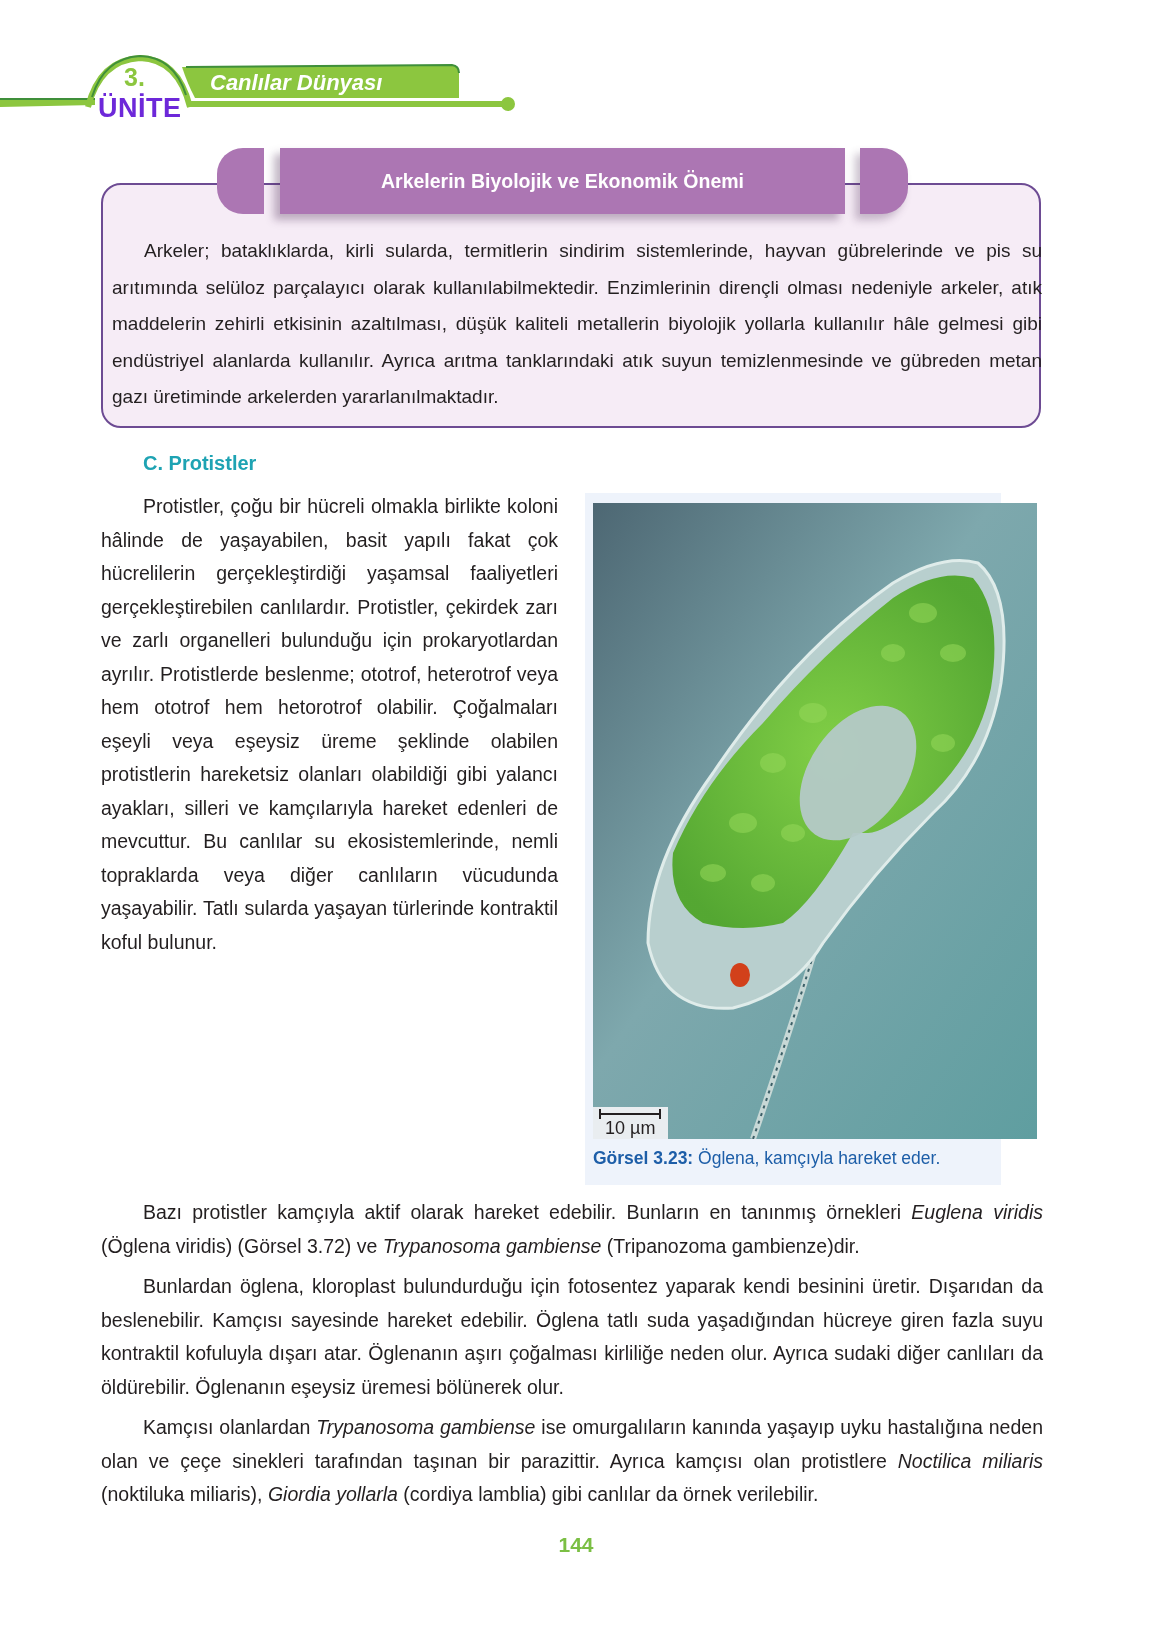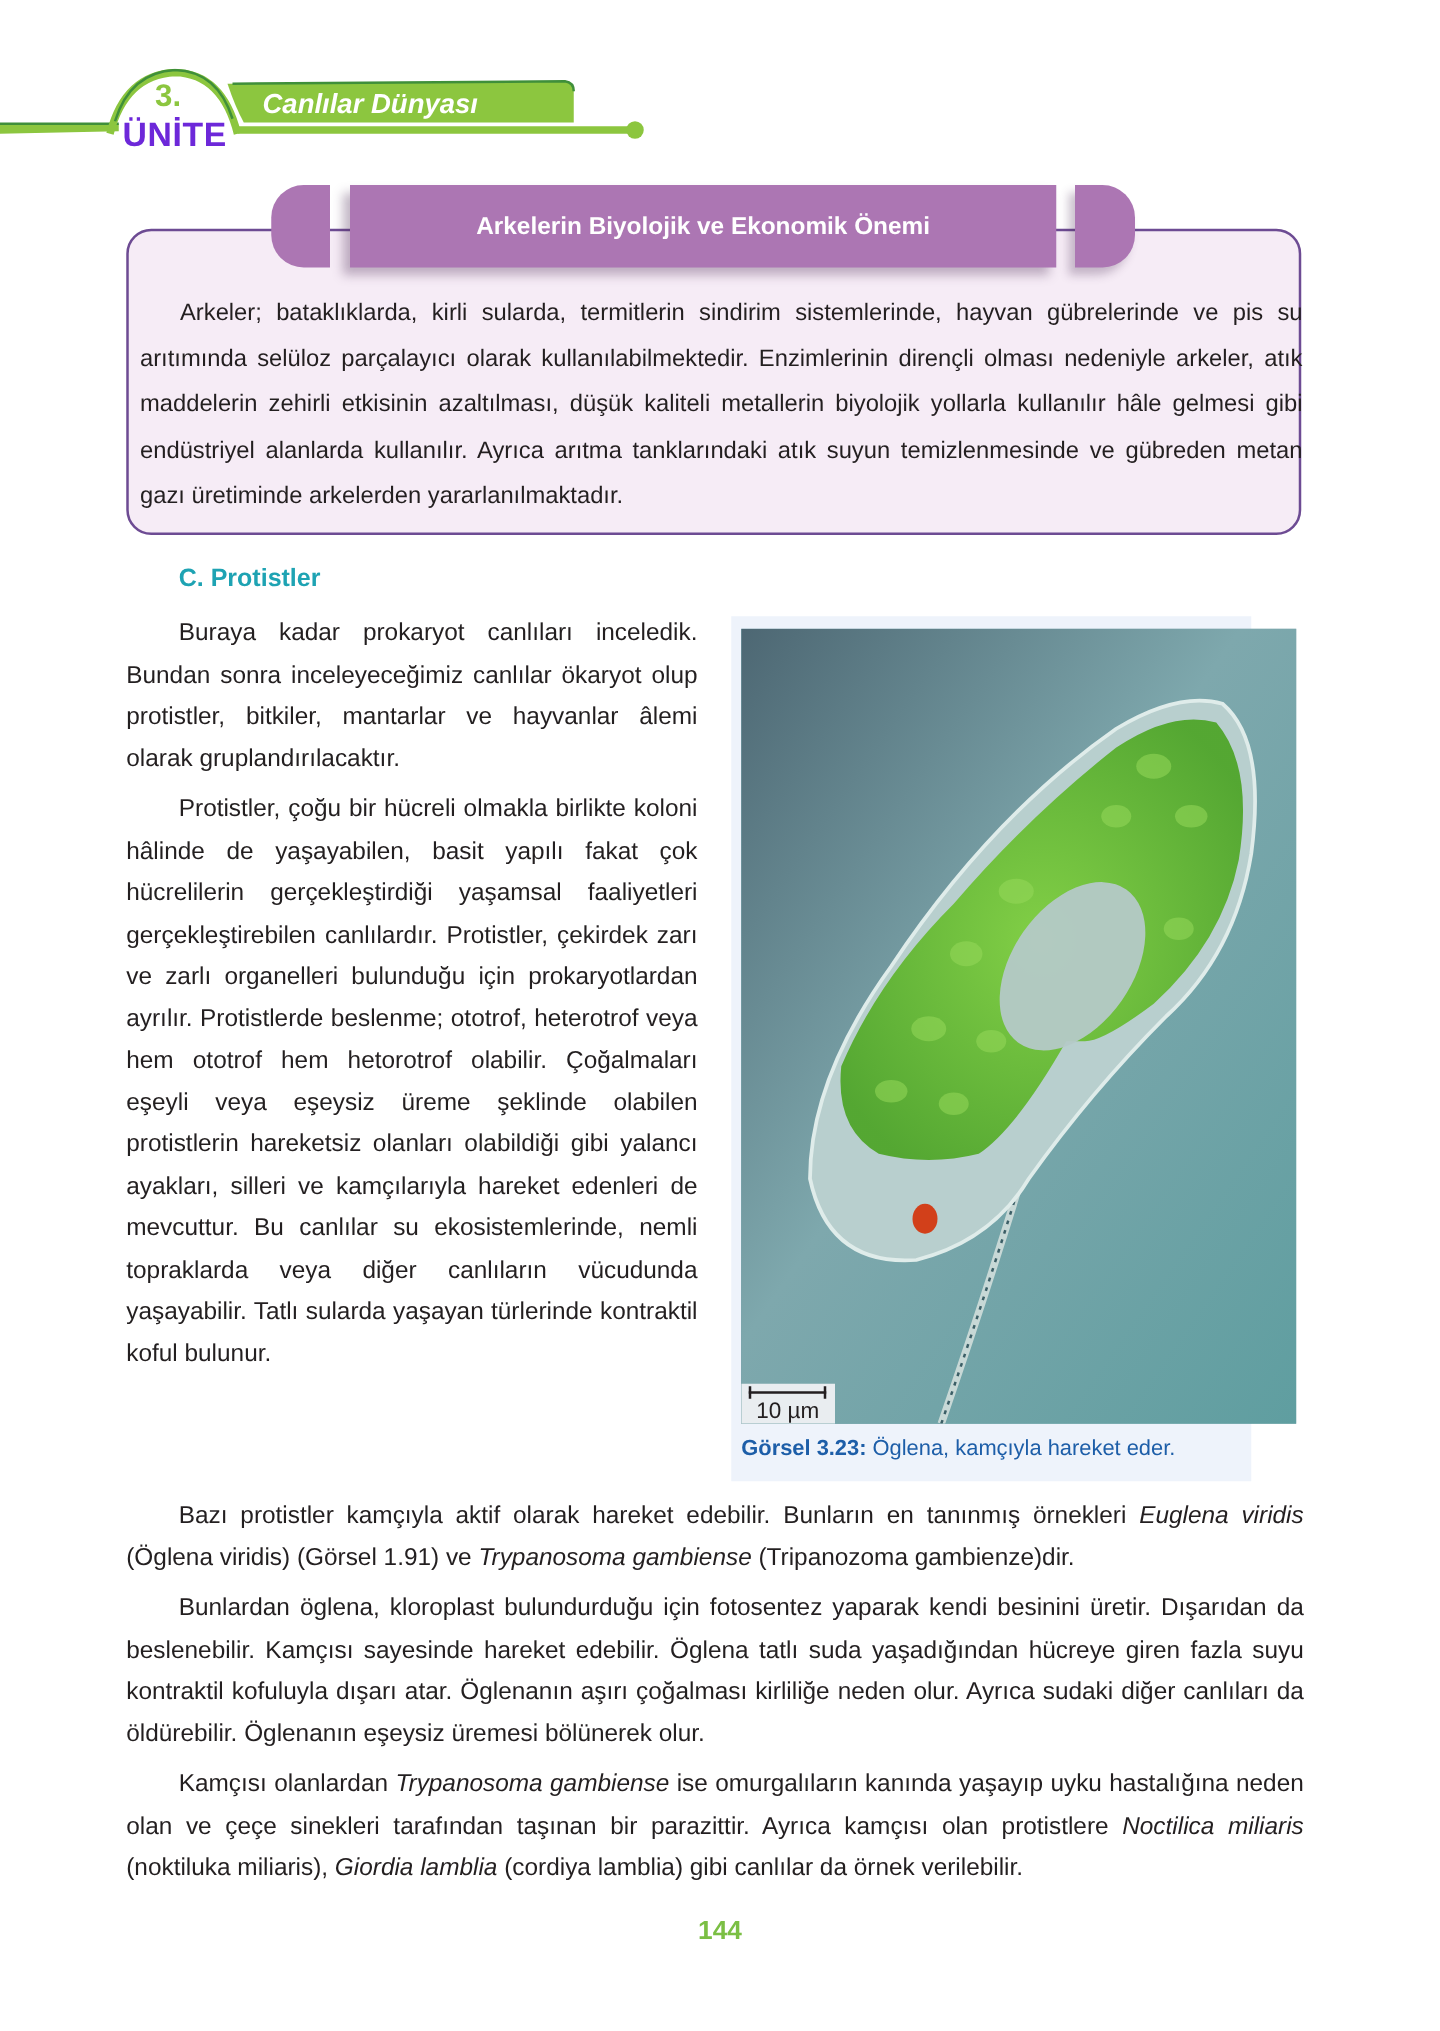--- a/index.html
+++ b/index.html
@@ -77,21 +77,20 @@
 <div class="callout-tab tab-main">
   <span class="tab-title">Arkelerin Biyolojik ve Ekonomik Önemi</span>
 </div>
 <div class="callout-tab tab-cap-right"></div>
 <div class="callout-text">
   <p>Arkeler; bataklıklarda, kirli sularda, termitlerin sindirim sistemlerinde, hayvan gübrelerinde ve pis su arıtımında selüloz parçalayıcı olarak kullanılabilmektedir. Enzimlerinin dirençli olması nedeniyle arkeler, atık maddelerin zehirli etkisinin azaltılması, düşük kaliteli metallerin biyolojik yollarla kullanılır hâle gelmesi gibi endüstriyel alanlarda kullanılır. Ayrıca arıtma tanklarındaki atık suyun temizlenmesinde ve gübreden metan gazı üretiminde arkelerden yararlanılmaktadır.</p>
 </div>
 
 <div class="section-heading">C. Protistler</div>
 <div class="col-text">
-  <p>Buraya kadar prokaryot canlıları inceledik. Bundan sonra inceleyeceğimiz canlılar ökaryot olup protistler, bitkiler, mantarlar ve hayvanlar âlemi olarak gruplandırılacaktır.</p>
   <p class="last">Protistler, çoğu bir hücreli olmakla birlikte koloni hâlinde de yaşayabilen, basit yapılı fakat çok hücrelilerin gerçekleştirdiği yaşamsal faaliyetleri gerçekleştirebilen canlılardır. Protistler, çekirdek zarı ve zarlı organelleri bulunduğu için prokaryotlardan ayrılır. Protistlerde beslenme; ototrof, heterotrof veya hem ototrof hem hetorotrof olabilir. Çoğalmaları eşeyli veya eşeysiz üreme şeklinde olabilen protistlerin hareketsiz olanları olabildiği gibi yalancı ayakları, silleri ve kamçılarıyla hareket edenleri de mevcuttur. Bu canlılar su ekosistemlerinde, nemli topraklarda veya diğer canlıların vücudunda yaşayabilir. Tatlı sularda yaşayan türlerinde kontraktil koful bulunur.</p>
 </div>
 
 <div class="figure">
   <div class="photo">
     <svg width="444" height="636" viewBox="0 0 444 636">
       <defs>
         <linearGradient id="bg" x1="0" y1="0" x2="1" y2="1">
           <stop offset="0" stop-color="#4d6773"></stop>
           <stop offset="0.45" stop-color="#7ea8ad"></stop>
@@ -132,18 +131,18 @@
       <div class="scale-line"></div>
       <span class="scale-label">10 µm</span>
     </div>
   </div>
   <div class="caption">
     <b>Görsel 3.23:</b><span> Öglena, kamçıyla hareket eder.</span>
   </div>
 </div>
 
 <div class="full-text">
-  <p><span>Bazı protistler kamçıyla aktif olarak hareket edebilir. Bunların en tanınmış örnekleri </span><i>Euglena viridis</i><span> (Öglena viridis) (Görsel 1.91) ve </span><i>Trypanosoma gambiense</i><span> (Tripanozoma gambienze)dir.</span></p>
+  <p><span>Bazı protistler kamçıyla aktif olarak hareket edebilir. Bunların en tanınmış örnekleri </span><i>Euglena viridis</i><span> (Öglena viridis) (Görsel 3.72) ve </span><i>Trypanosoma gambiense</i><span> (Tripanozoma gambienze)dir.</span></p>
   <p>Bunlardan öglena, kloroplast bulundurduğu için fotosentez yaparak kendi besinini üretir. Dışarıdan da beslenebilir. Kamçısı sayesinde hareket edebilir. Öglena tatlı suda yaşadığından hücreye giren fazla suyu kontraktil kofuluyla dışarı atar. Öglenanın aşırı çoğalması kirliliğe neden olur. Ayrıca sudaki diğer canlıları da öldürebilir. Öglenanın eşeysiz üremesi bölünerek olur.</p>
-  <p><span>Kamçısı olanlardan </span><i>Trypanosoma gambiense</i><span> ise omurgalıların kanında yaşayıp uyku hastalığına neden olan ve çeçe sinekleri tarafından taşınan bir parazittir. Ayrıca kamçısı olan protistlere </span><i>Noctilica miliaris</i><span> (noktiluka miliaris), </span><i>Giordia lamblia</i><span> (cordiya lamblia) gibi canlılar da örnek verilebilir.</span></p>
+  <p><span>Kamçısı olanlardan </span><i>Trypanosoma gambiense</i><span> ise omurgalıların kanında yaşayıp uyku hastalığına neden olan ve çeçe sinekleri tarafından taşınan bir parazittir. Ayrıca kamçısı olan protistlere </span><i>Noctilica miliaris</i><span> (noktiluka miliaris), </span><i>Giordia yollarla</i><span> (cordiya lamblia) gibi canlılar da örnek verilebilir.</span></p>
 </div>
 
 <div class="page-number">144</div>
 
 </body></html>

